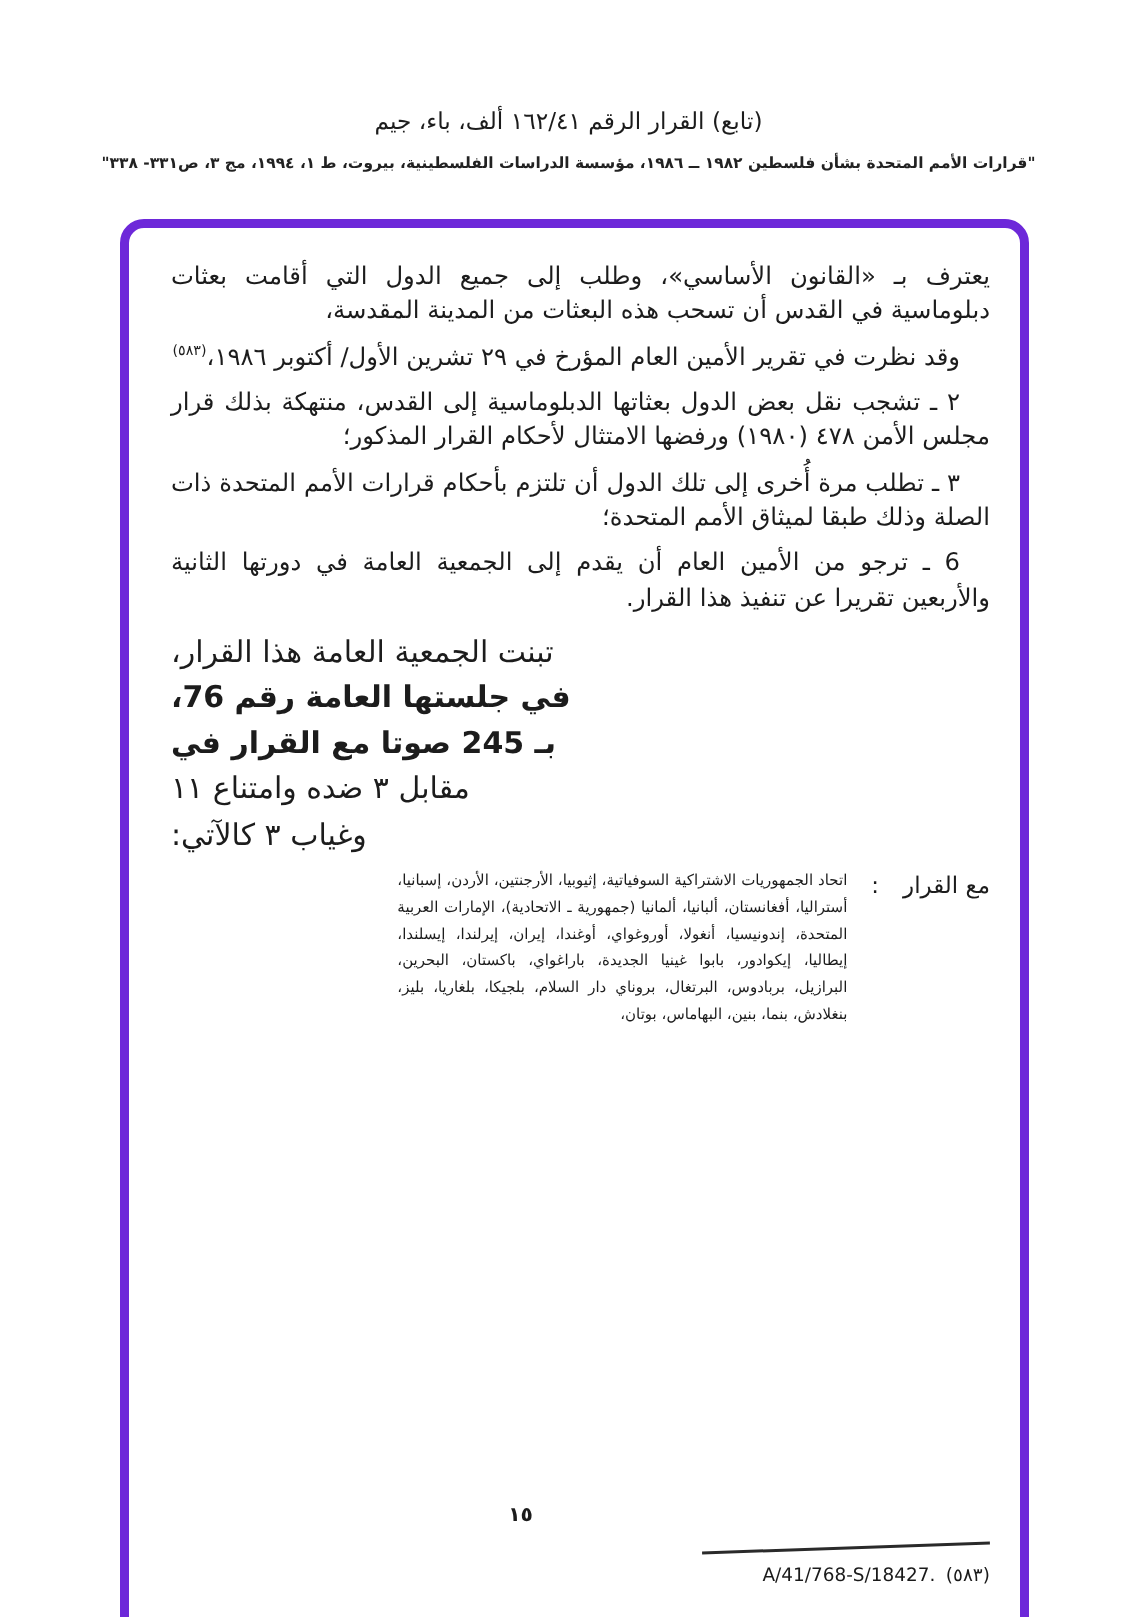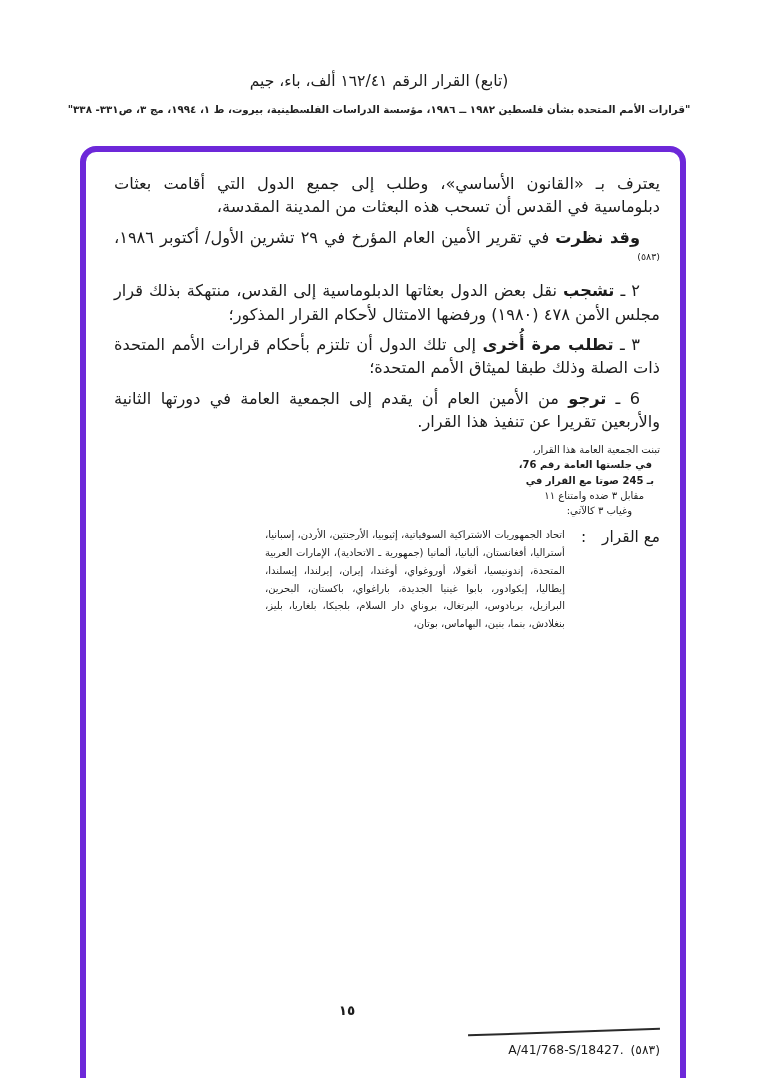--- a/index.html
+++ b/index.html
@@ -23,24 +23,24 @@
     border:6px solid #6d28d9;border-radius:16px;box-sizing:border-box;
   }
   .content{
     position:absolute;top:0;left:0;right:0;bottom:0;
     padding:20px 20px 0 28px;
     direction:rtl;text-align:justify;
     font-size:16.2px;line-height:1.44;
   }
   .content p{margin:0 0 7px 0;}
   .indent{text-indent:20px;}
-  .kw{font-weight:700;}
+  .kw{font-weight:400;}
   .fnref{font-size:9.5px;vertical-align:super;line-height:0;}
   .adoption{margin:9px 0 8px 0;}
-  .adoption .aline{text-align:right;font-size:10px;line-height:1.52;}
+  .adoption .aline{text-align:left;font-size:20px;line-height:1.52;}
   .adoption .b{font-weight:700;}
   .vote-row{display:flex;align-items:flex-start;margin-top:5px;}
   .vote-label{
     display:flex;gap:16px;white-space:nowrap;
     font-size:15.3px;margin-left:16px;
   }
   .vote-countries{
     width:300px;font-size:10px;line-height:1.78;text-align:justify;
   }
   .footnote{

